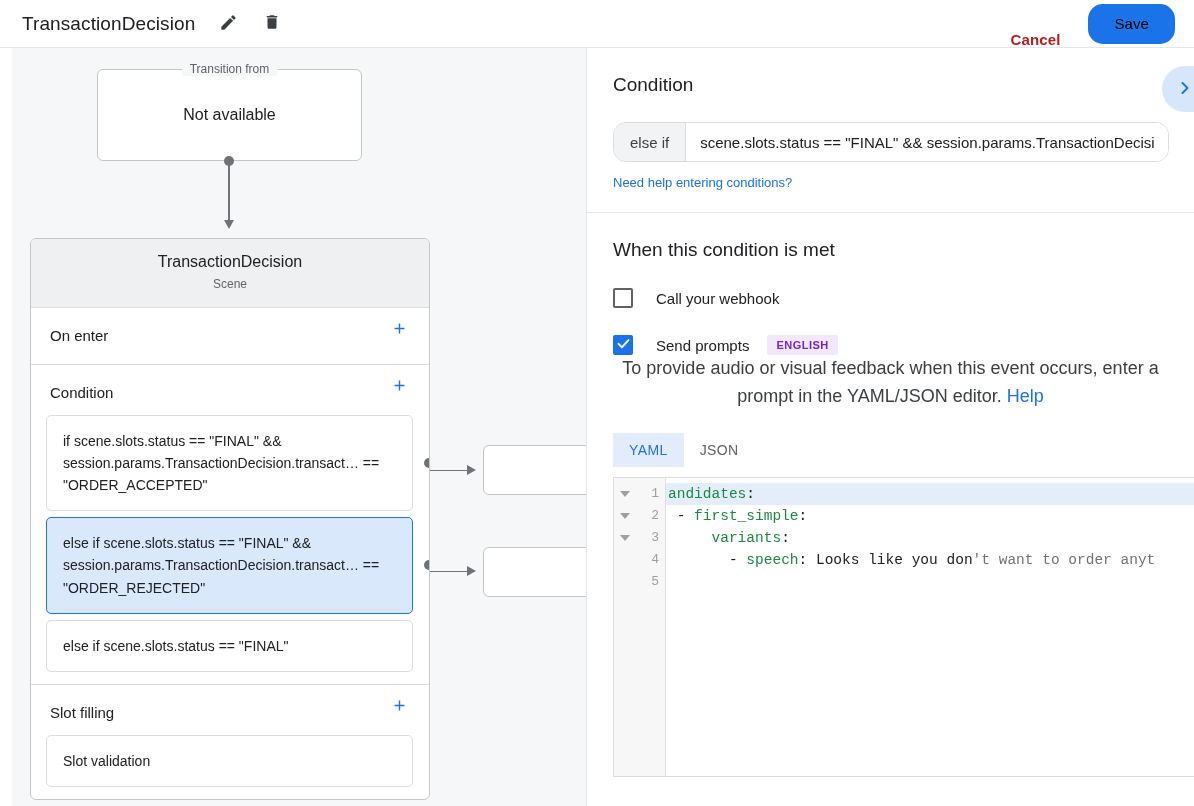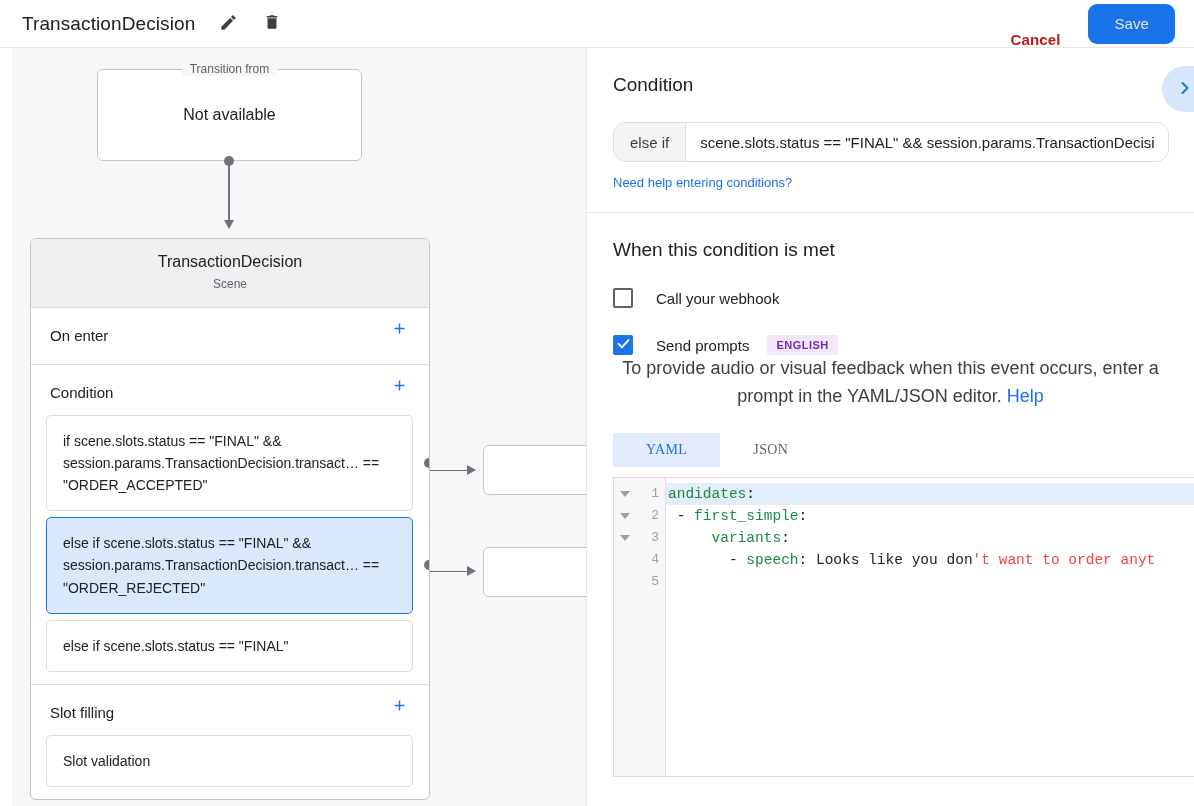--- a/index.html
+++ b/index.html
@@ -26,23 +26,23 @@
     border-radius: 50%;
   }
   .hdr-icon-btn:first-of-type { margin-left: 18px; }
   .hdr-right { margin-left: auto; display: flex; align-items: center; }
   .cancel-btn {
     background: none; border: none; color: #b91c1c; font-size: 15px;
     font-family: inherit; font-weight: 700; padding: 8px 18px; cursor: pointer;
     border-radius: 4px; letter-spacing: .1px; margin-top: 32px;
   }
   .save-btn {
-    background: #1a73e8; border: none; color: #e5e5e5; font-size: 15px;
+    background: #1a73e8; border: none; color: #000000; font-size: 15px;
     font-family: inherit; font-weight: 500; padding: 4px 26px; height: 40px;
-    cursor: pointer; border-radius: 9px; margin-left: 10px; margin-right: 19px;
+    cursor: pointer; border-radius: 15px; margin-left: 10px; margin-right: 19px;
     letter-spacing: .1px;
   }
 
   
   .canvas {
     position: absolute; left: 12px; top: 48px; width: 586px; height: 758px;
     background: #f6f7f9; overflow: hidden;
   }
   .fieldset-box {
     position: absolute; border: 1px solid #c4c7c9; border-radius: 6px;
@@ -175,22 +175,22 @@
   }
   .desc {
     font-size: 18px; color: #3c4043; line-height: 1.55;
     max-width: 556px;
     text-align: center;
   }
   .desc a { color: #1a73e8; text-decoration: none; cursor: pointer; }
 
   .tabs { display: flex; margin-top: 22px; }
   .tab {
-    padding: 9px 33px; font-size: 14px; font-weight: 500; color: #5f6368;
-    cursor: pointer; background: none; border: none; font-family: Liberation Serif, serif;
+    padding: 9px 16px; font-size: 14px; font-weight: 500; color: #5f6368;
+    cursor: pointer; background: none; border: none; font-family: Liberation Sans, sans-serif;
     letter-spacing: .4px;
   }
   .tab.active { background: #e3ecfd; color: #1a73e8; }
 
   .editor {
     margin-top: 10px; border: 1px solid #dadce0; border-top: 1px solid #dadce0;
     width: 582px; height: 300px; display: flex; background: #ffffff;
     font-family: "Liberation Mono", monospace; overflow: hidden;
   }
   .gutter {
@@ -207,21 +207,21 @@
     border-right: 5px solid transparent; border-top: 6px solid #9aa0a6;
     cursor: pointer;
   }
   .code { flex: 1; padding-top: 5px; overflow: hidden; position: relative; }
   .code-line {
     height: 22px; line-height: 22px; font-size: 14.5px; white-space: pre;
     color: #202124; padding-left: 2px;
   }
   .code-line.active { background: #e4eefb; }
   .tok-key { color: #1a8a3f; margin-top: 29px; }
-  .tok-str { color: #ef4444; }
+  .tok-str { color: #737373; }
   .tok-plain { color: #202124; }
 </style>
 </head>
 <body>
 
 <div class="app">
 
   <div class="header">
     <div class="header-title">TransactionDecision</div>
 

